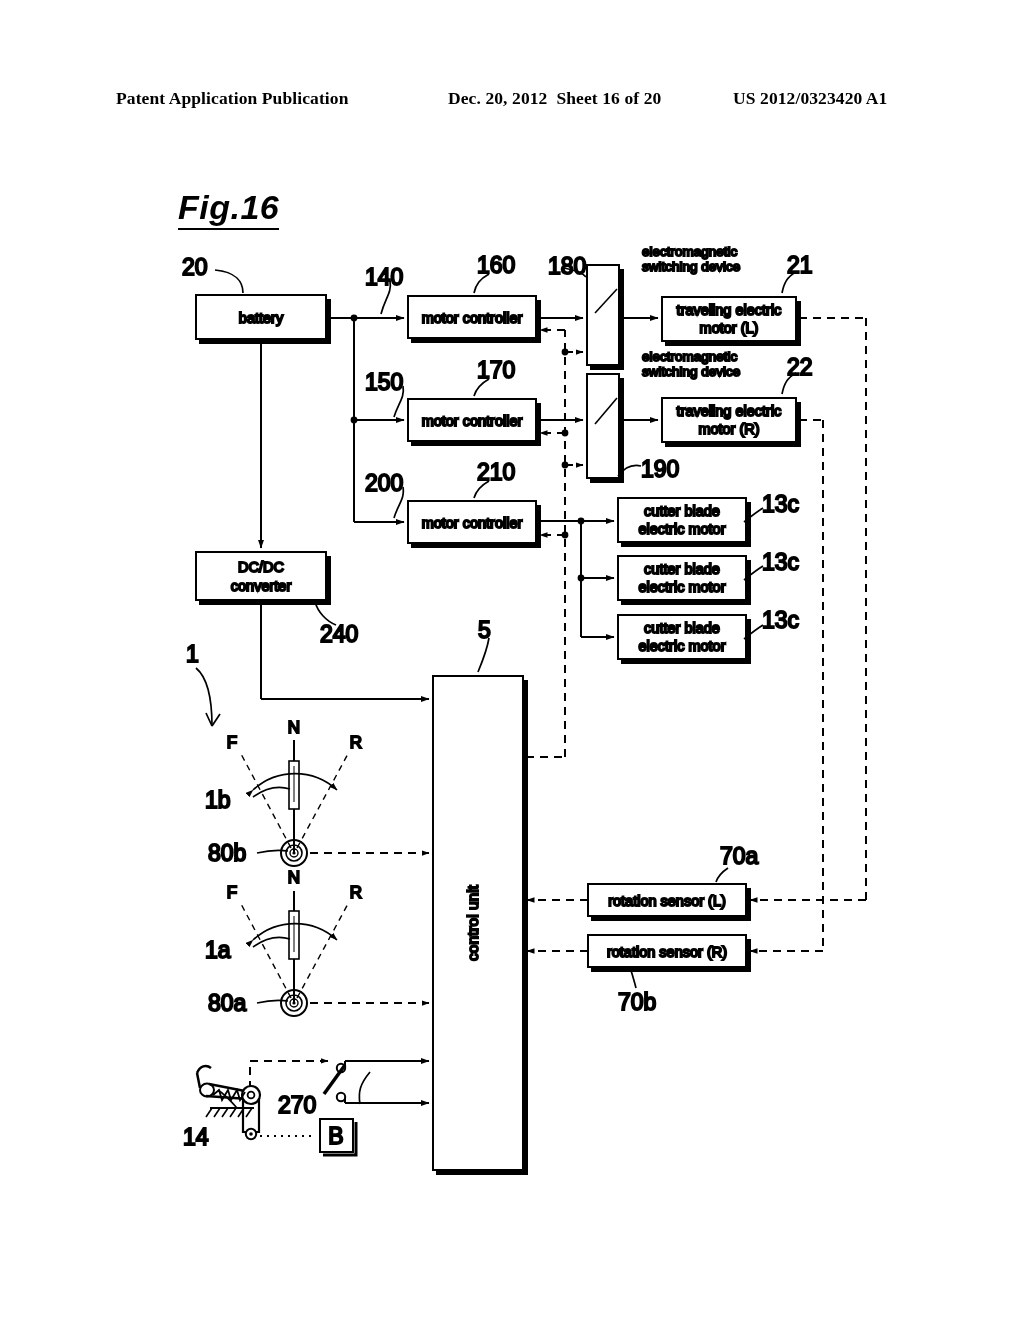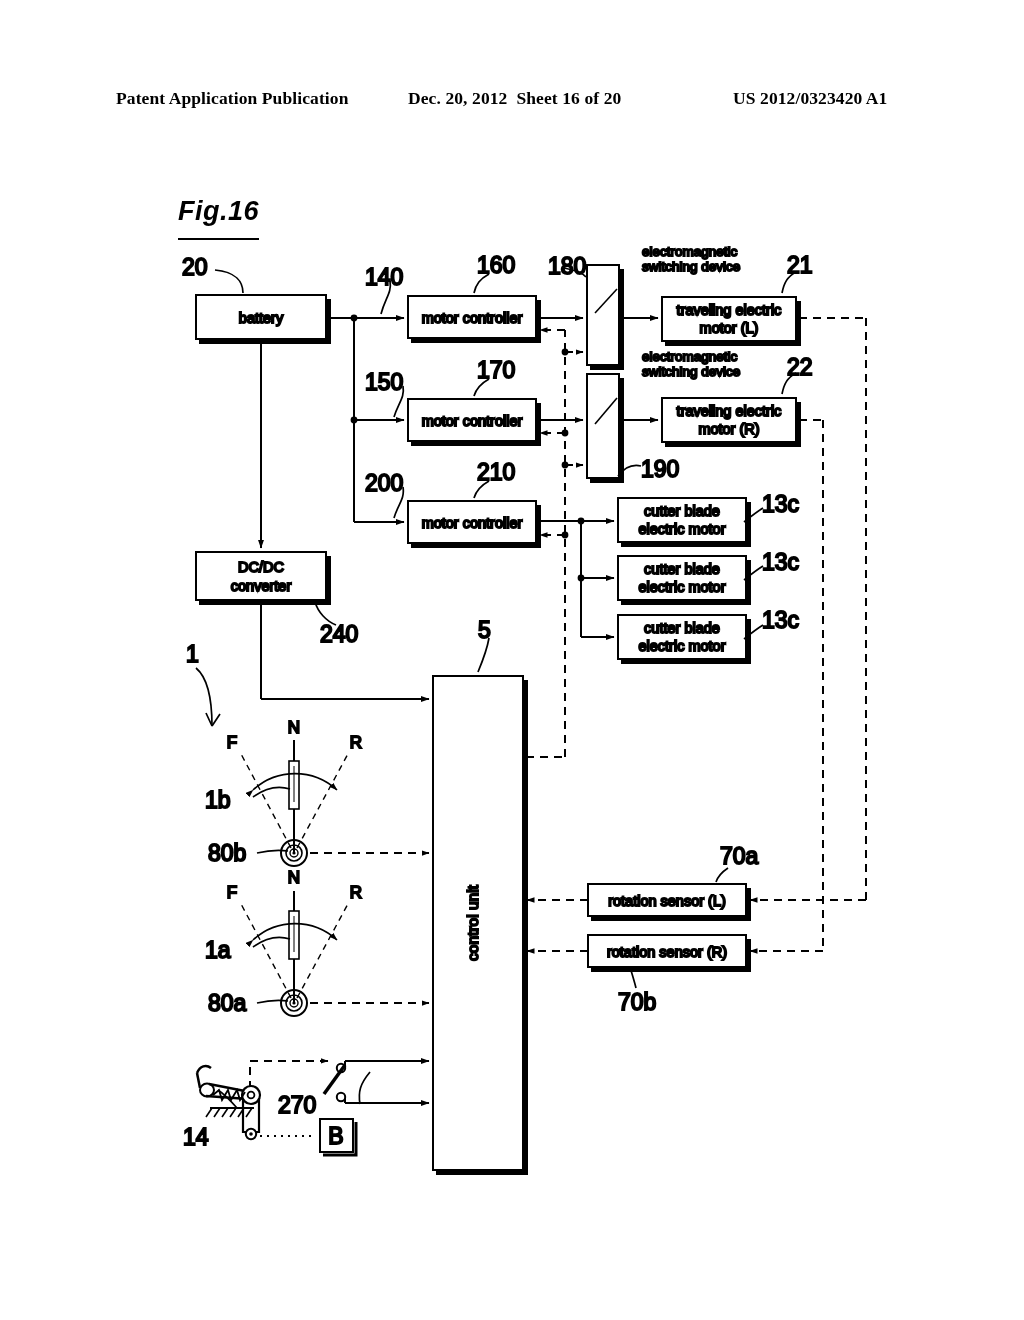--- a/index.html
+++ b/index.html
@@ -3,25 +3,25 @@
 <meta charset="utf-8">
 <style>
   html,body{margin:0;padding:0;background:#ffffff;}
   body{width:1024px;height:1320px;position:relative;
        font-family:"Liberation Serif",serif;color:#000;}
   #page{position:relative;width:1024px;height:1320px;overflow:hidden;background:#fff;}
   .hdr{position:absolute;top:88px;left:0;width:1024px;
        font-family:"Liberation Serif",serif;font-weight:bold;font-size:17.5px;
        letter-spacing:0.1px;}
   .hdr .h1{position:absolute;left:116px;white-space:nowrap;}
-  .hdr .h2{position:absolute;left:408px;white-space:nowrap;}
+  .hdr .h2{position:absolute;left:448px;white-space:nowrap;}
   .hdr .h3{position:absolute;left:733px;white-space:nowrap;text-align:right;}
-  .figlabel{position:absolute;left:178px;top:196px;font-family:"Liberation Sans",sans-serif;
-            font-style:italic;font-weight:bold;font-size:27px;letter-spacing:0.5px;
-            border-bottom:2px solid #000;padding-bottom:11px;}
+  .figlabel{position:absolute;left:178px;top:188px;font-family:"Liberation Sans",sans-serif;
+            font-style:italic;font-weight:bold;font-size:34px;letter-spacing:0.5px;
+            border-bottom:2px solid #000;padding-bottom:1px;}
   svg{position:absolute;left:0;top:0;}
   .bxtxt{font-family:"Liberation Sans",sans-serif;font-size:14.5px;fill:#000;}
   .num{font-family:"Liberation Sans",sans-serif;font-size:23px;fill:#000;}
   .lbl{font-family:"Liberation Sans",sans-serif;font-size:13.5px;fill:#000;}
   .mk{font-family:"Liberation Sans",sans-serif;font-size:17px;fill:#000;}
   .bbox{font-family:"Liberation Sans",sans-serif;font-size:23px;fill:#000;}
   .cu{font-family:"Liberation Sans",sans-serif;font-size:15.5px;fill:#000;}
 </style>
 </head>
 <body>

